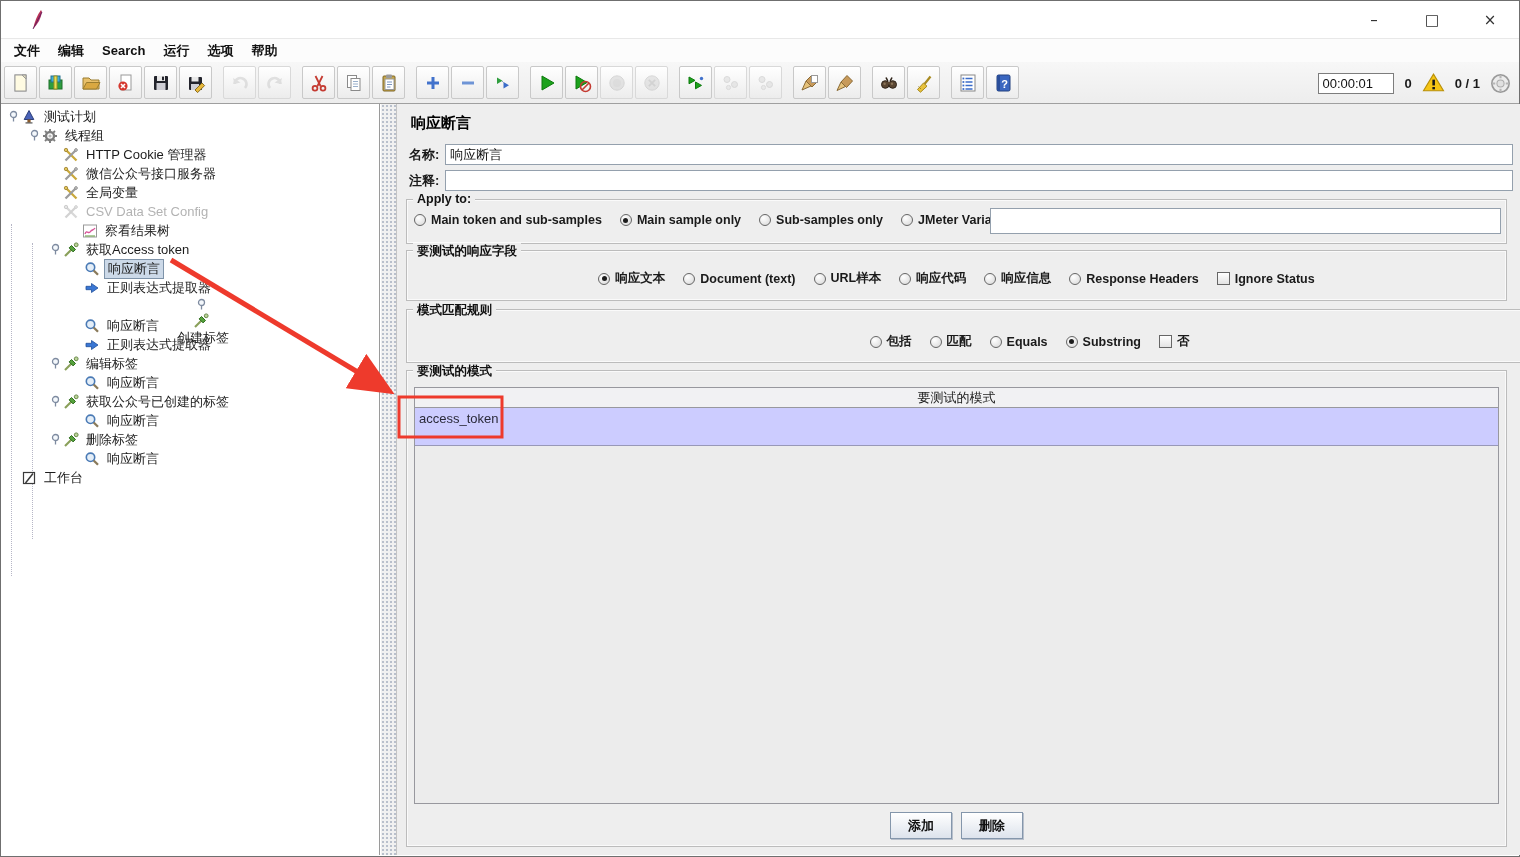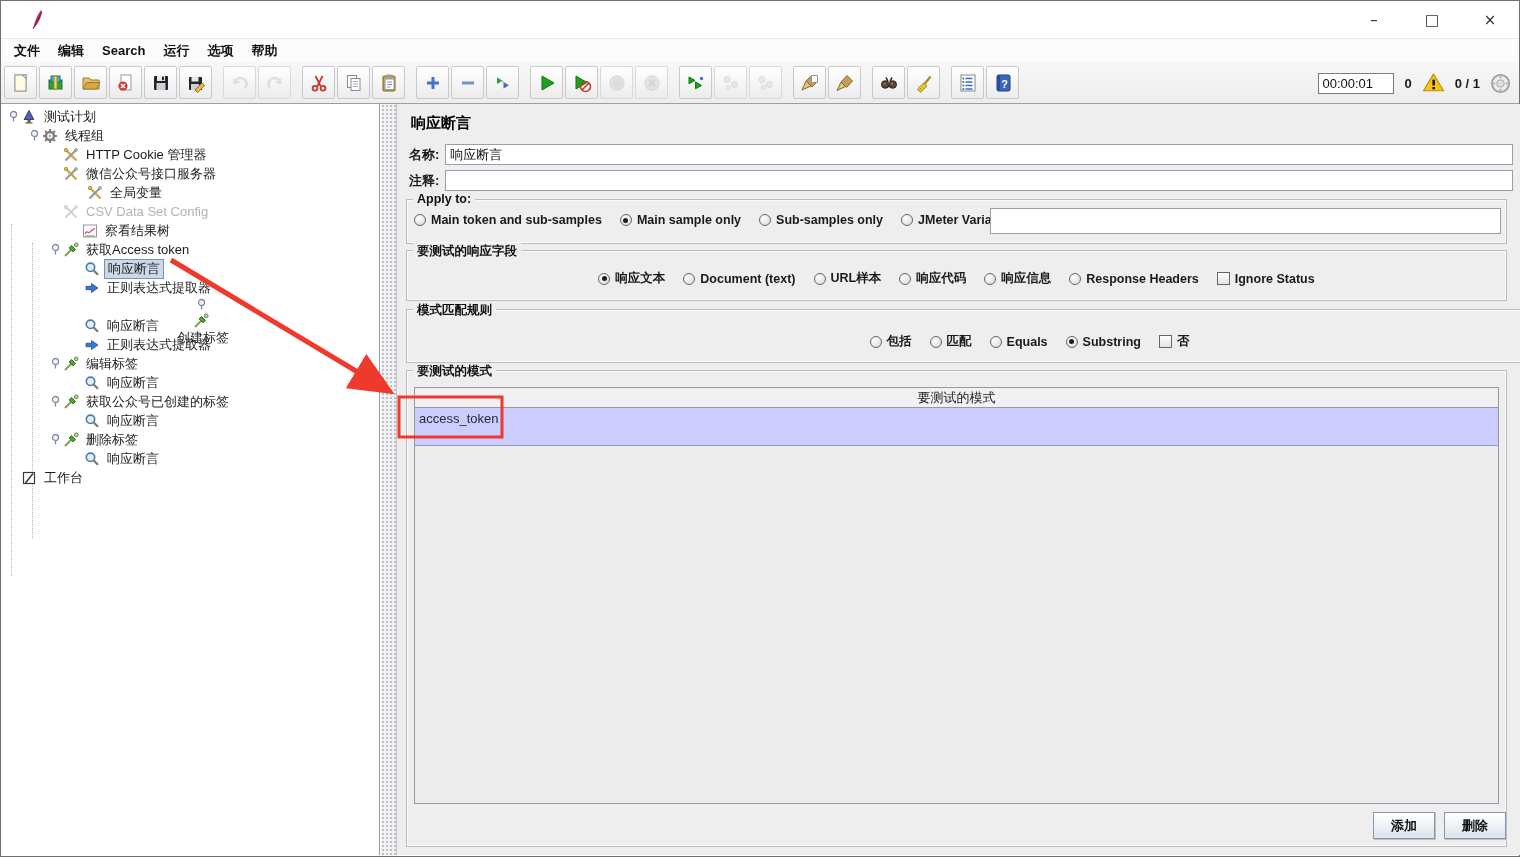--- a/index.html
+++ b/index.html
@@ -56,21 +56,21 @@
   .opt { display:flex; align-items:center; gap:5px; white-space:nowrap; }
   .opt-label { font-weight:bold; font-size:12.5px; }
   .radio { width:12px; height:12px; border-radius:50%; border:1px solid #666; background:radial-gradient(circle at 35% 30%, #ffffff, #d6d6d6); position:relative; flex:0 0 12px; }
   .radio.checked::after { content:""; position:absolute; left:2.5px; top:2.5px; width:5px; height:5px; border-radius:50%; background:#1c1c1c; }
   .checkbox { width:13px; height:13px; border:1px solid #666; background:linear-gradient(#fff,#e3e3e3); flex:0 0 13px; }
 
   
   .ptable { position:absolute; left:7px; right:7px; top:16px; bottom:42px; border:1px solid #98989e; background:#ececec; }
   .ptable-header { height:20px; background:#f1f1f3; border-bottom:1px solid #98989e; display:flex; align-items:center; justify-content:center; font-size:13px; color:#222; }
   .ptable-row { height:38px; background:#ccccff; border-bottom:1px solid #9898b8; display:flex; align-items:flex-start; padding:3px 4px; font-size:13px; color:#2a2a3a; }
-  .pbuttons { position:absolute; left:0; right:0; bottom:7px; display:flex; justify-content:flex-end; gap:9px; }
+  .pbuttons { position:absolute; left:0; right:0; bottom:7px; display:flex; justify-content:center; gap:9px; }
   .jbtn { min-width:62px; height:27px; border:1px solid #8496ab; background:linear-gradient(#ffffff,#dde3ec); font-weight:bold; font-size:13px; font-family:"Liberation Sans",sans-serif; color:#111; padding:2px 13px; box-shadow:1px 1px 0 #b8c0cc; }
 
   
   .overlay { position:absolute; inset:0; pointer-events:none; z-index:60; }
 </style>
 </head>
 <body>
 
 <div class="window">
 
@@ -386,21 +386,21 @@
           <span class="node-icon">
             <svg width="16" height="16" viewBox="0 0 16 16">
               <path d="M2.5 2.5 L13.5 13.5" stroke="#caa93c" stroke-width="2.3"></path>
               <path d="M13.5 2.5 L2.5 13.5" stroke="#9c9c9c" stroke-width="2.3"></path>
               <circle cx="3" cy="3" r="1.7" fill="#e0c45a" stroke="#9a7d2f" stroke-width="0.8"></circle>
               <circle cx="13" cy="3" r="1.4" fill="#c4c4c4" stroke="#8a8a8a" stroke-width="0.8"></circle>
             </svg>
           </span>
           <span class="node-label">微信公众号接口服务器</span>
         </div>
-        <div class="tree-row" style="padding-left: 70px; align-items: center;">
+        <div class="tree-row" style="padding-left: 46px; align-items: center;">
           <span class="handle-slot"></span>
           <span class="node-icon">
             <svg width="16" height="16" viewBox="0 0 16 16">
               <path d="M2.5 2.5 L13.5 13.5" stroke="#caa93c" stroke-width="2.3"></path>
               <path d="M13.5 2.5 L2.5 13.5" stroke="#9c9c9c" stroke-width="2.3"></path>
               <circle cx="3" cy="3" r="1.7" fill="#e0c45a" stroke="#9a7d2f" stroke-width="0.8"></circle>
               <circle cx="13" cy="3" r="1.4" fill="#c4c4c4" stroke="#8a8a8a" stroke-width="0.8"></circle>
             </svg>
           </span>
           <span class="node-label">全局变量</span>

